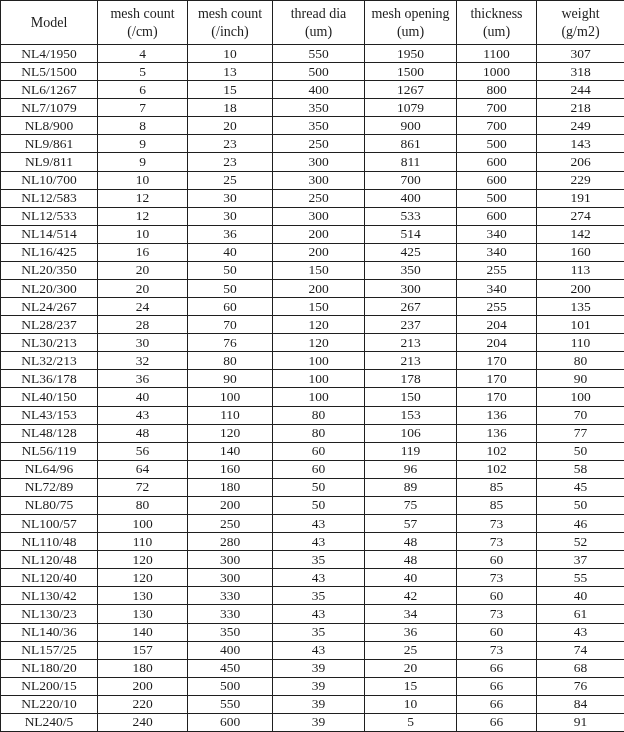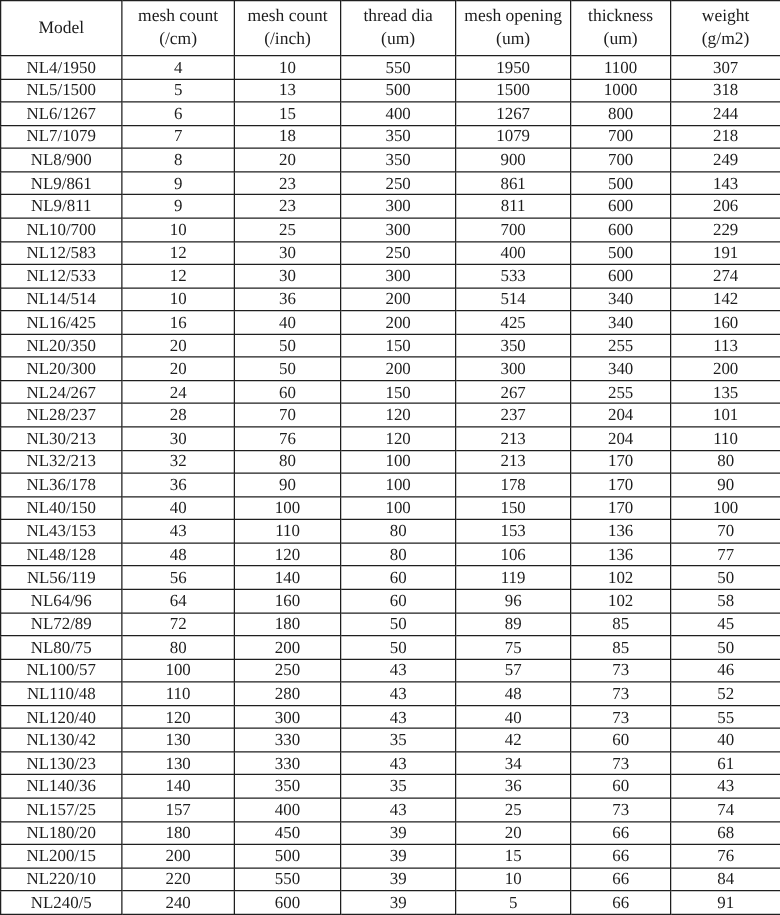--- a/index.html
+++ b/index.html
@@ -343,20 +343,29 @@
       <tr>
         <td>NL110/48</td>
         <td>110</td>
         <td>280</td>
         <td>43</td>
         <td>48</td>
         <td>73</td>
         <td>52</td>
       </tr>
       <tr>
+        <td>NL120/48</td>
+        <td>120</td>
+        <td>300</td>
+        <td>35</td>
+        <td>48</td>
+        <td>60</td>
+        <td>37</td>
+      </tr>
+      <tr>
         <td>NL120/40</td>
         <td>120</td>
         <td>300</td>
         <td>43</td>
         <td>40</td>
         <td>73</td>
         <td>55</td>
       </tr>
       <tr>
         <td>NL130/42</td>

